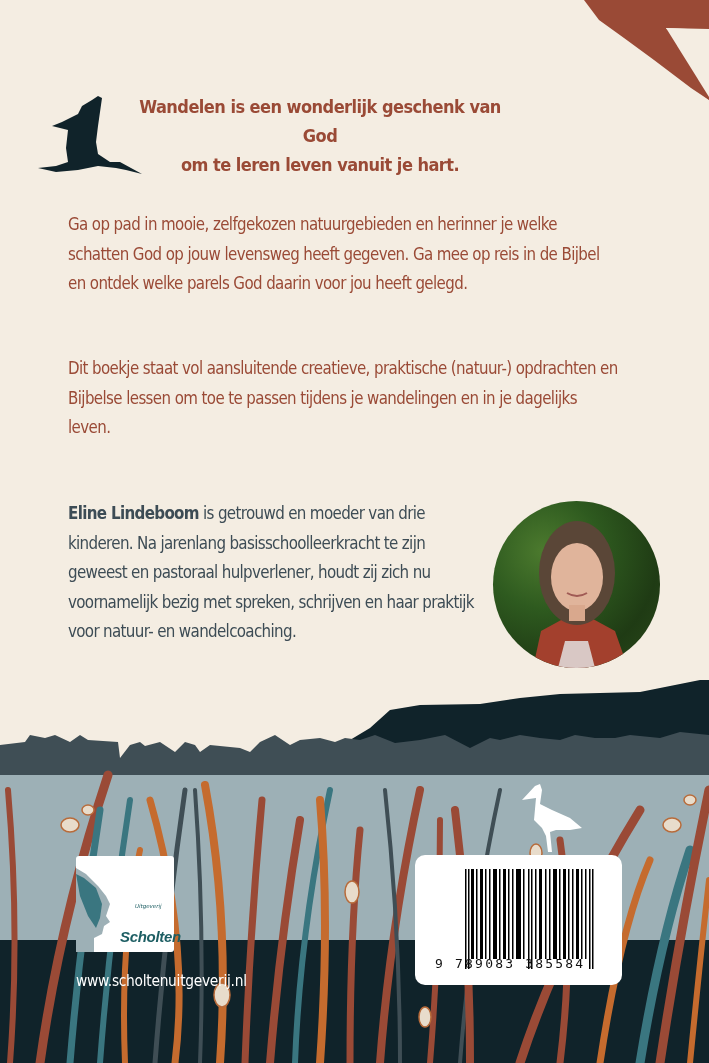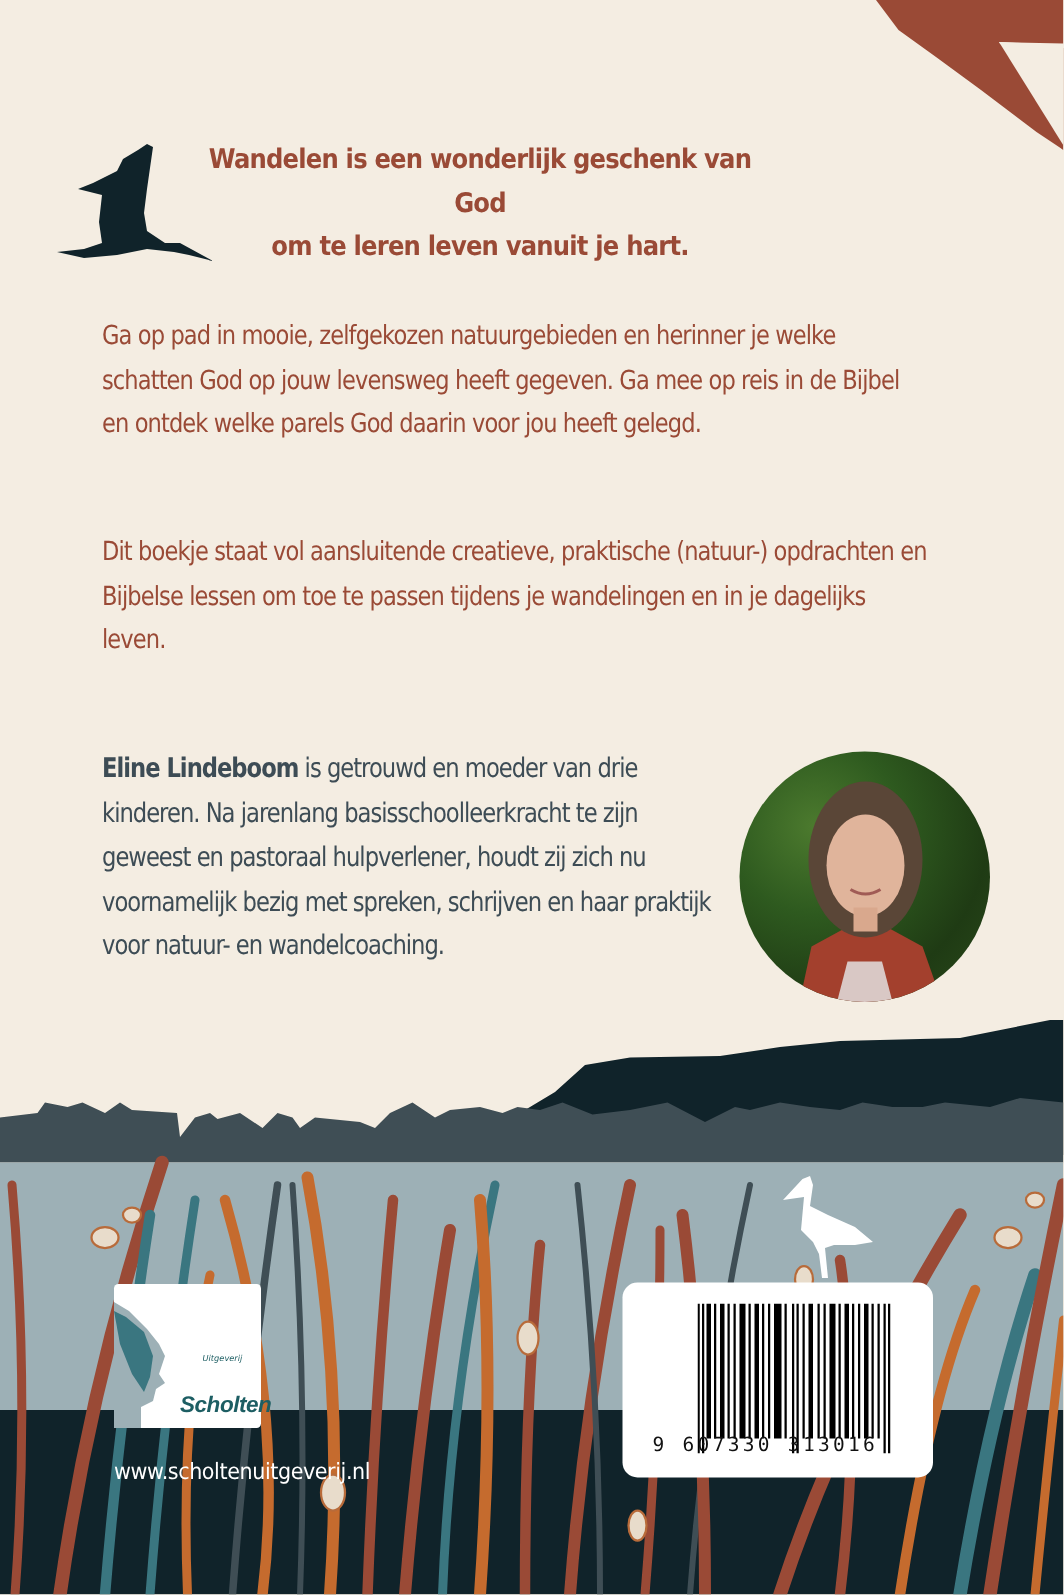--- a/index.html
+++ b/index.html
@@ -148,16 +148,16 @@
         <rect x="98" y="0" width="3" height="90"></rect>
           <rect x="103" y="0" width="1.5" height="90"></rect>
         <rect x="107" y="0" width="1.5" height="90"></rect>
           <rect x="111" y="0" width="3" height="90"></rect>
         <rect x="116" y="0" width="1.5" height="90"></rect>
           <rect x="120" y="0" width="1.5" height="90"></rect>
         <rect x="124" y="0" width="1.5" height="100"></rect>
           <rect x="127" y="0" width="1.5" height="100"></rect>
       </g>
     </svg>
-    <div class="barcode-digits">9 607330 313016</div>
+    <div class="barcode-digits">9 789083 385584</div>
   </div>
 
 </div>
 
 </body></html>

